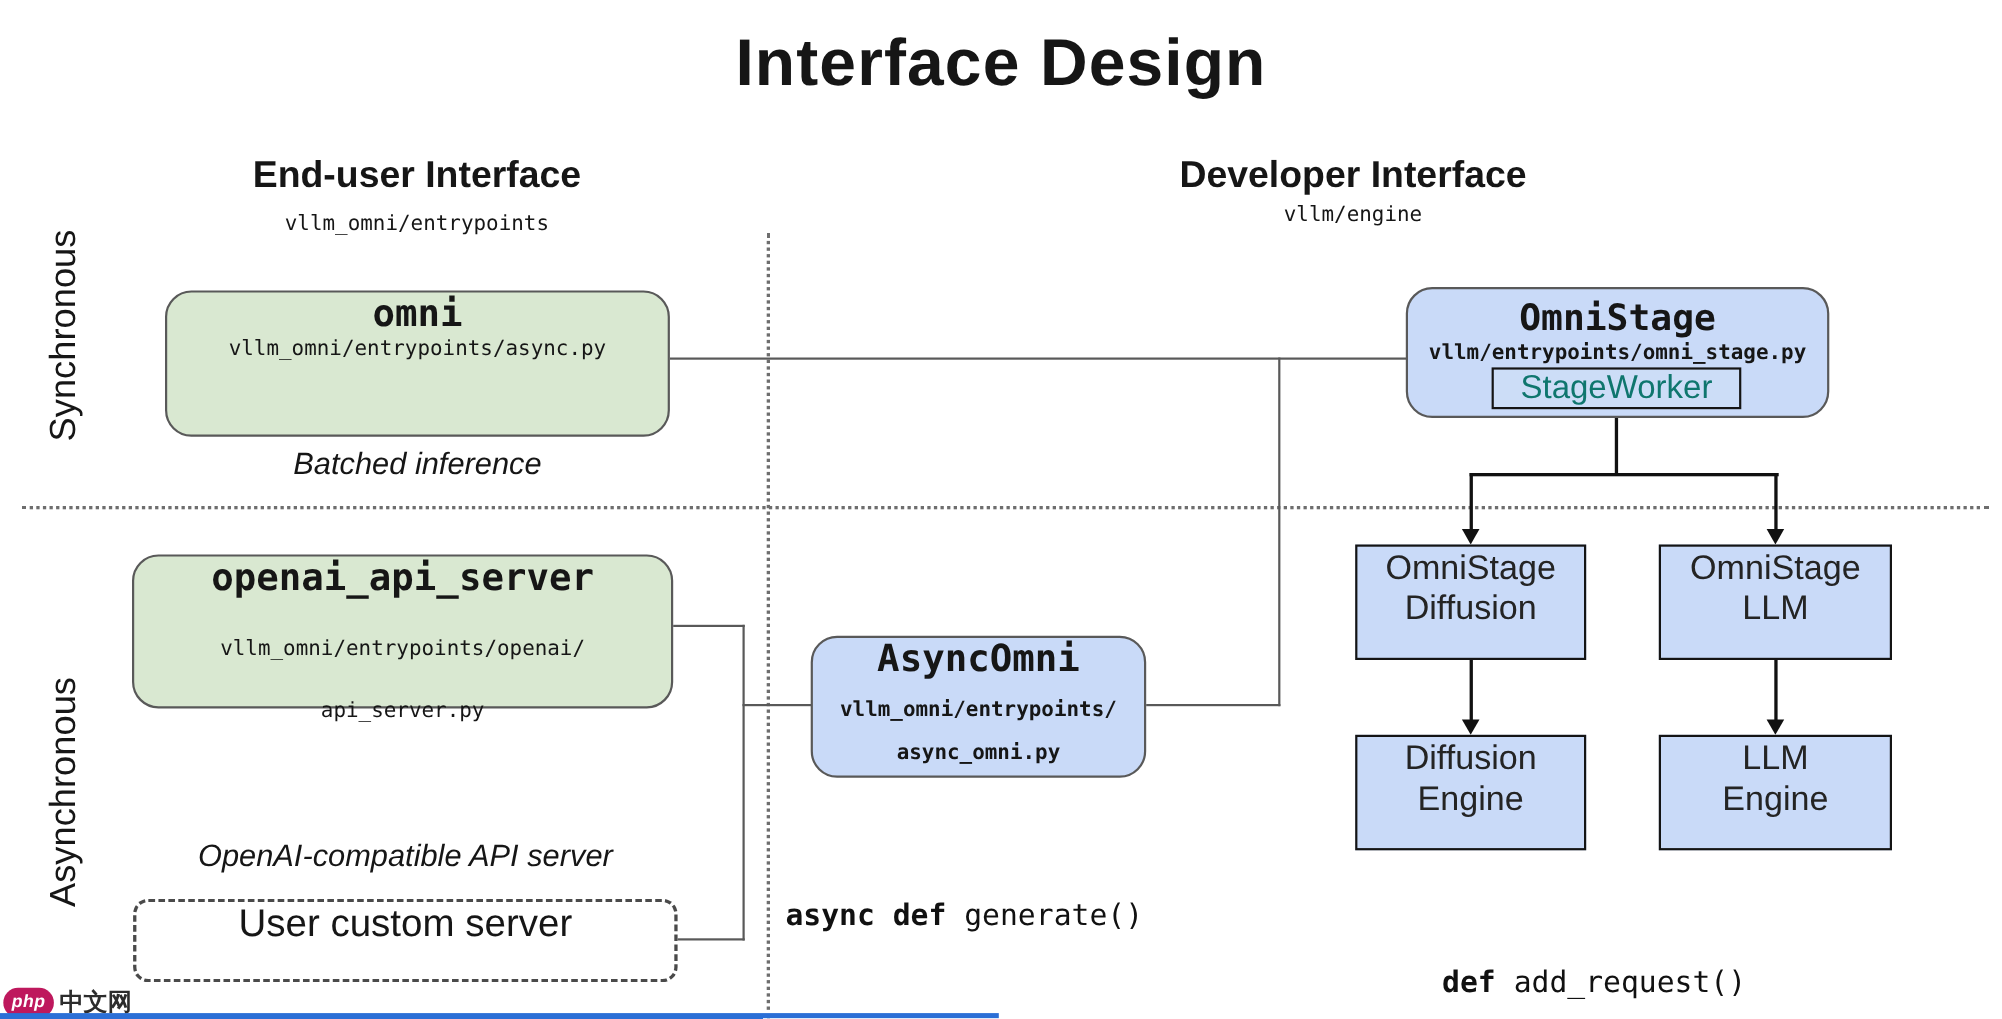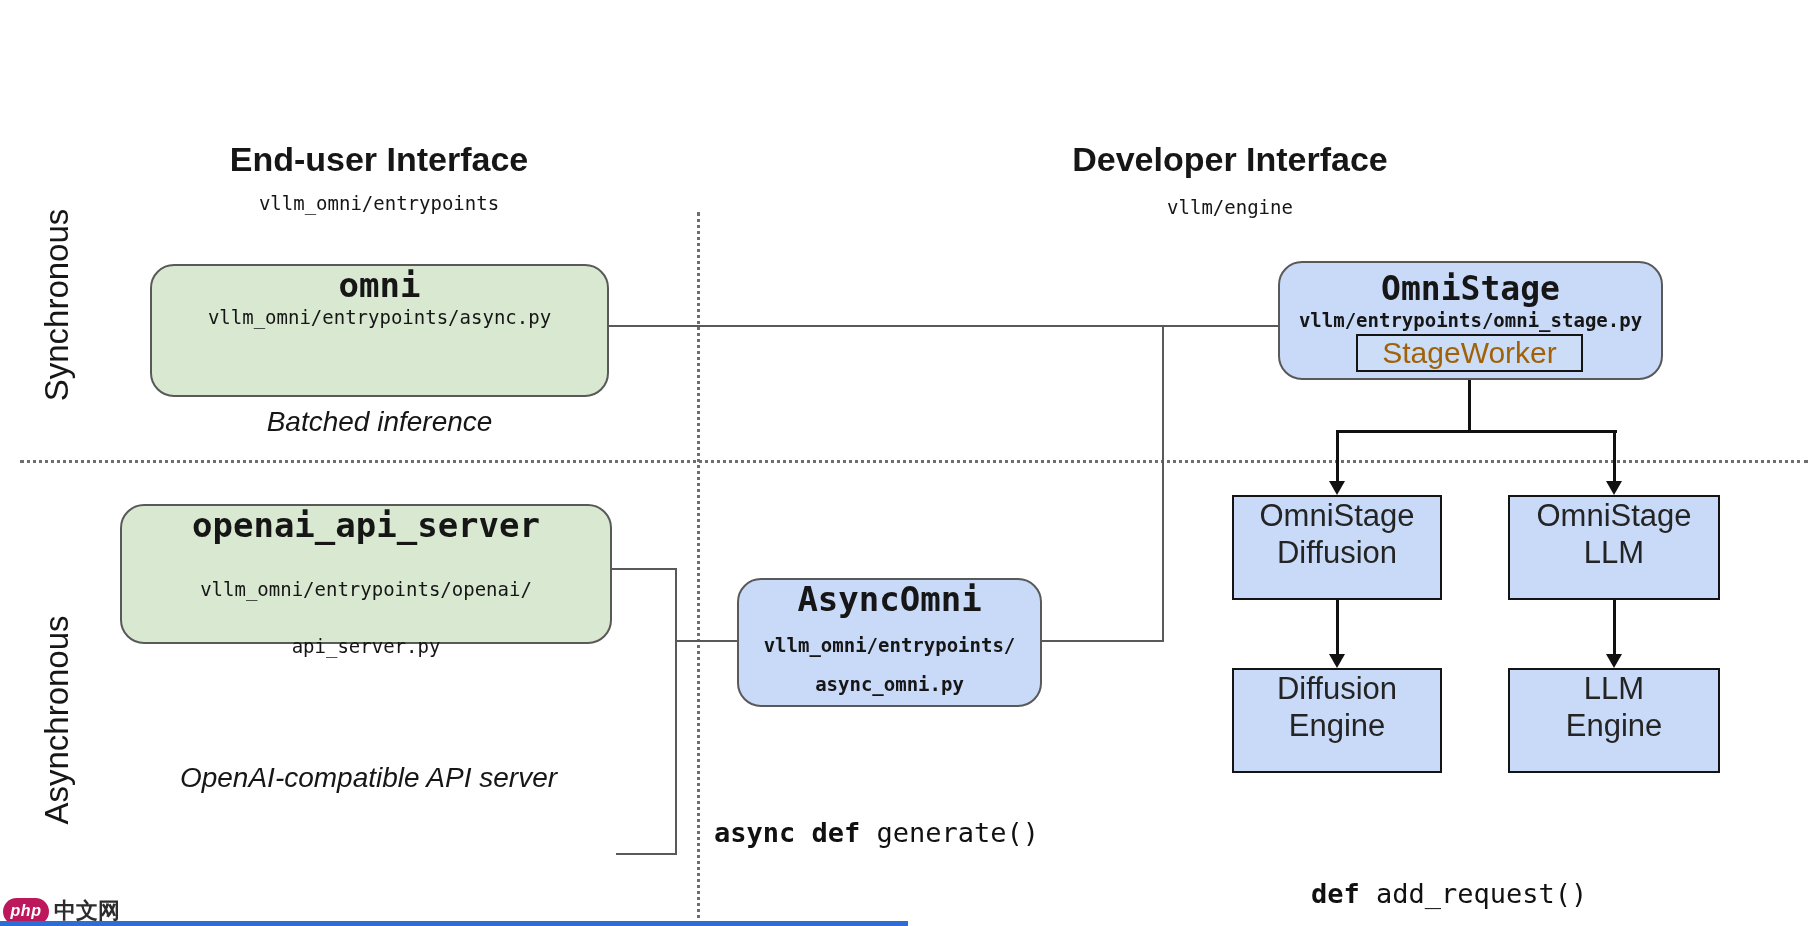--- a/index.html
+++ b/index.html
@@ -20,21 +20,21 @@
        align-items:center;}
   .round{border:2px solid #595959;border-radius:24px;}
   .green{background:#d9e8d1;}
   .blue{background:#c9daf8;}
   .rect{border:2px solid #141414;background:#c9daf8;border-radius:0;}
   .dashed{border:3px dashed #4a4a4a;border-radius:14px;background:#fff;}
   .box-title{font-size:34px;font-weight:700;line-height:1.15;}
   .box-sub{font-size:19px;line-height:25px;text-align:center;}
   .bold-sub{font-weight:700;}
   .inner-box{position:absolute;box-sizing:border-box;border:2px solid #141414;background:#ccddf7;
-             display:flex;align-items:center;justify-content:center;font-size:30px;color:#a16207;}
+             display:flex;align-items:center;justify-content:center;font-size:30px;color:#0f766e;}
   .engine-text{font-size:31px;line-height:1.2;color:#242424;text-align:center;}
   .caption{font-size:28px;font-style:italic;font-weight:500;text-align:center;}
 
   
   .hline,.vline{position:absolute;background:#595959;}
   .hline{height:2px;}
   .vline{width:2px;}
   .aline{position:absolute;background:#111;}
   .arrow-head{position:absolute;width:0;height:0;border-left:8px solid transparent;
               border-right:8px solid transparent;border-top:14px solid #111;}
@@ -52,25 +52,26 @@
             display:flex;align-items:center;justify-content:center;
             font-size:16px;font-weight:700;font-style:italic;letter-spacing:.5px;}
   .wm-text{font-size:22px;font-weight:700;color:#2c2c2c;font-family:sans-serif;}
   .bottom-bar{left:0;top:921px;width:908px;height:5px;background:#2b6fd6;}
 </style>
 </head>
 <body>
 
 <div class="stage">
 
+  <div class="abs page-title">Interface Design</div>
 
   <div class="abs col-header" style="left:129px;top:140px;">End-user Interface</div>
   <div class="abs col-sub mono" style="left:129px;top:192px;">vllm_omni/entrypoints</div>
   <div class="abs col-header" style="left:980px;top:140px;">Developer Interface</div>
-  <div class="abs col-sub mono" style="left:980px;top:196px;">vllm/engine</div>
+  <div class="abs col-sub mono" style="left:980px;top:184px;">vllm/engine</div>
 
   <div class="abs row-label" style="left:-93px;top:285px;">Synchronous</div>
   <div class="abs row-label" style="left:-93px;top:700px;">Asynchronous</div>
 
   <div class="dot-h" style="left:20px;top:460px;width:1788px;"></div>
   <div class="dot-v" style="left:697px;top:212px;height:714px;"></div>
 
   <div class="hline" style="left:609px;top:325px;width:671px;"></div>
   <div class="vline" style="left:1162px;top:325px;height:317px;"></div>
   <div class="hline" style="left:1042px;top:640px;width:122px;"></div>
@@ -96,20 +97,23 @@
   </div>
   <div class="abs caption" style="left:150px;top:406px;width:459px;">Batched inference</div>
 
   <div class="box round green" style="left:120px;top:504px;width:492px;height:140px;gap:32px;">
     <div class="box-title mono">openai_api_server</div>
     <div class="box-sub mono">vllm_omni/entrypoints/openai/</div>
     <div class="box-sub mono">api_server.py</div>
   </div>
 
   <div class="abs caption" style="left:121px;top:762px;width:495px;">OpenAI-compatible API server</div>
+  <div class="box dashed" style="left:121px;top:817px;width:495px;height:76px;">
+    <div style="font-size:35px;font-weight:500;">User custom server</div>
+  </div>
 
   <div class="box round blue" style="left:737px;top:578px;width:305px;height:129px;gap:14px;">
     <div class="box-title mono">AsyncOmni</div>
     <div class="box-sub mono bold-sub">vllm_omni/entrypoints/</div>
     <div class="box-sub mono bold-sub">async_omni.py</div>
   </div>
 
   <div class="box round blue" style="left:1278px;top:261px;width:385px;height:119px;justify-content:flex-start;padding-top:7px;">
     <div class="box-title mono" style="font-size:33px;">OmniStage</div>
     <div class="box-sub mono bold-sub">vllm/entrypoints/omni_stage.py</div>

